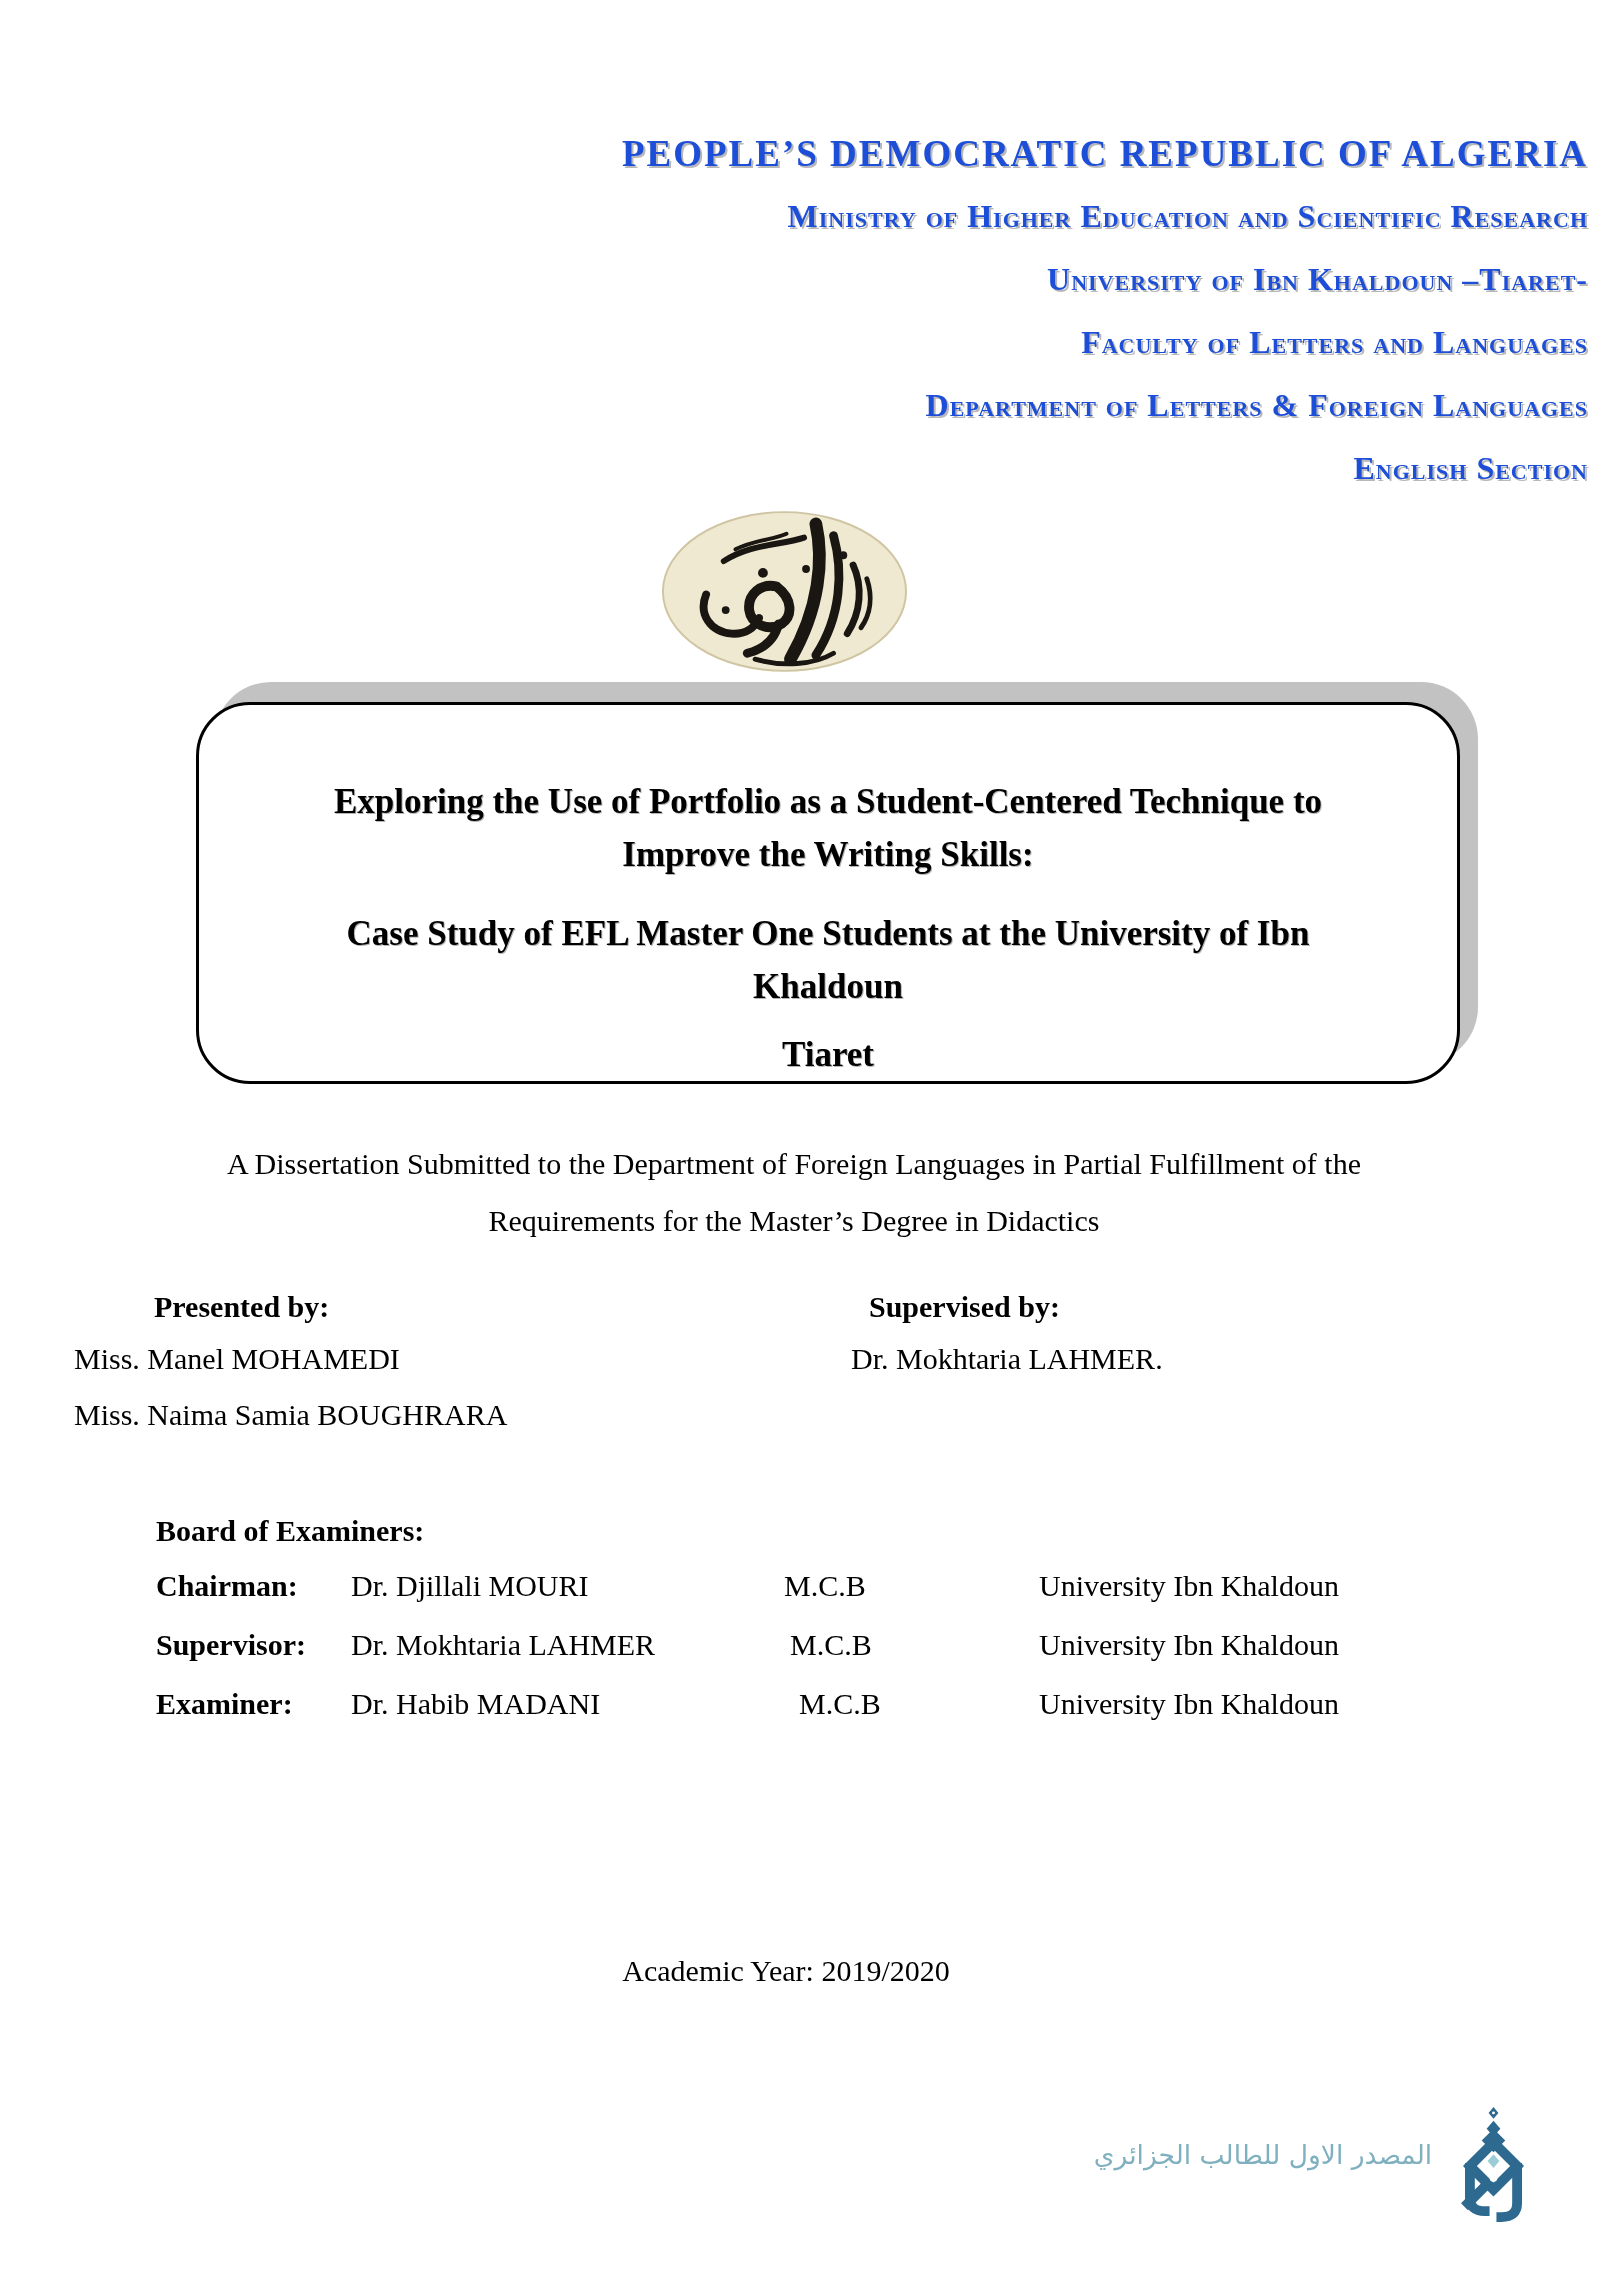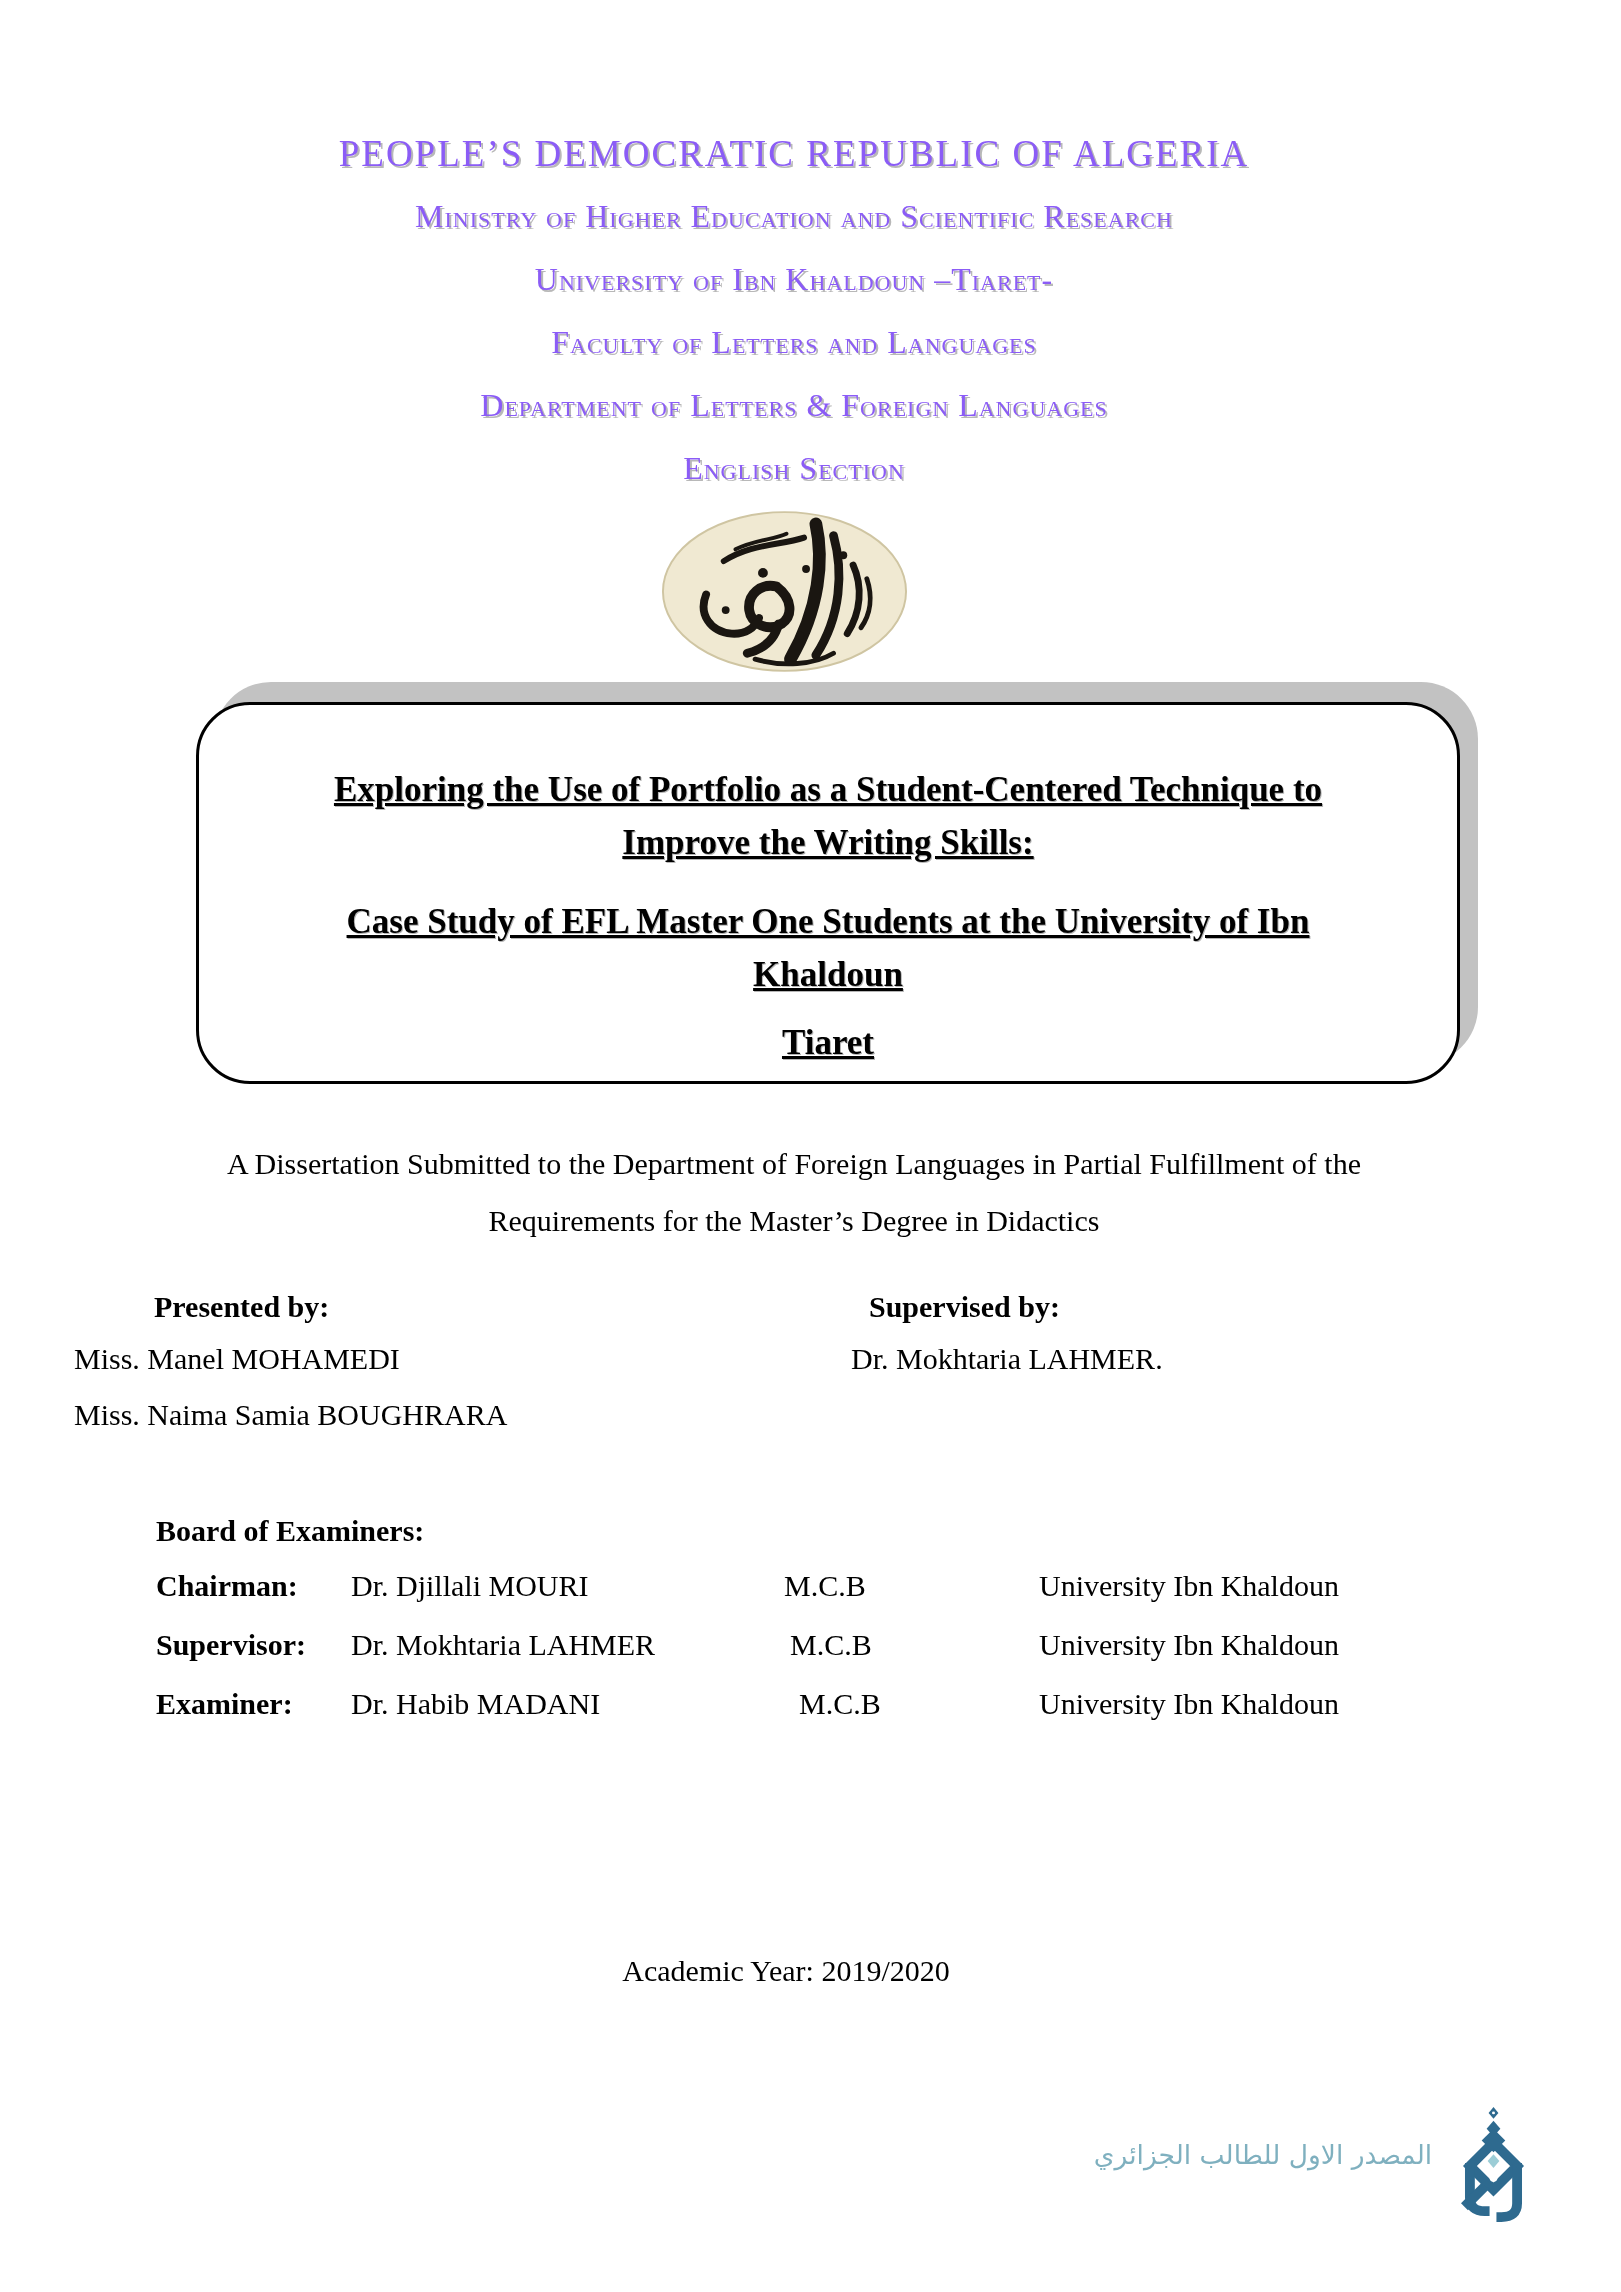--- a/index.html
+++ b/index.html
@@ -4,44 +4,44 @@
 <style>
   html,body { margin:0; padding:0; background:#ffffff; }
   .page {
     position:relative; width:1621px; height:2293px; background:#ffffff;
     font-family:"Liberation Serif", serif; color:#000; overflow:hidden;
   }
 
   
   .header { position:absolute; top:122px; left:0; width:1588px; text-align:center; }
   .h-line {
-    line-height:63px; font-weight:normal; color:#8b5cf6;
+    line-height:63px; font-weight:bold; color:#1d4ed8;
     text-shadow:2px 2px 0 #b8b8b8;
+    text-align:right;
   }
   .h-line1 { font-size:37px; letter-spacing:2px; }
   .h-sc   { font-size:32px; font-variant:small-caps; letter-spacing:1px; }
 
   
   .seal { position:absolute; left:661px; top:510px; width:247px; height:163px; }
 
   
   .title-box { position:absolute; left:196px; top:702px; width:1264px; height:382px; }
   .title-box .shadow {
     position:absolute; left:17.6px; top:-19.6px; width:100%; height:100%;
     background:#c2c2c2; border-radius:57px;
   }
   .title-box .inner {
     position:absolute; left:0; top:0; width:100%; height:100%;
     background:#ffffff; border:3.9px solid #000; border-radius:54px;
     box-sizing:border-box; text-align:center; padding-top:57px;
   }
   .title-box p {
-    margin:1px; font-weight:bold; font-size:35px; line-height:53px;
+    margin:13px; font-weight:bold; font-size:35px; line-height:53px;
     text-shadow:1px 1px 0 #b5b5b5;
-    text-decoration:underline;
   }
   .title-box p.t1 { margin-bottom:25.5px; }
   .title-box p.t2 { margin-bottom:15.7px; }
 
   
   .submission {
     position:absolute; top:1135px; left:0; width:1588px; text-align:center;
     font-size:30px; line-height:57px;
   }
 

